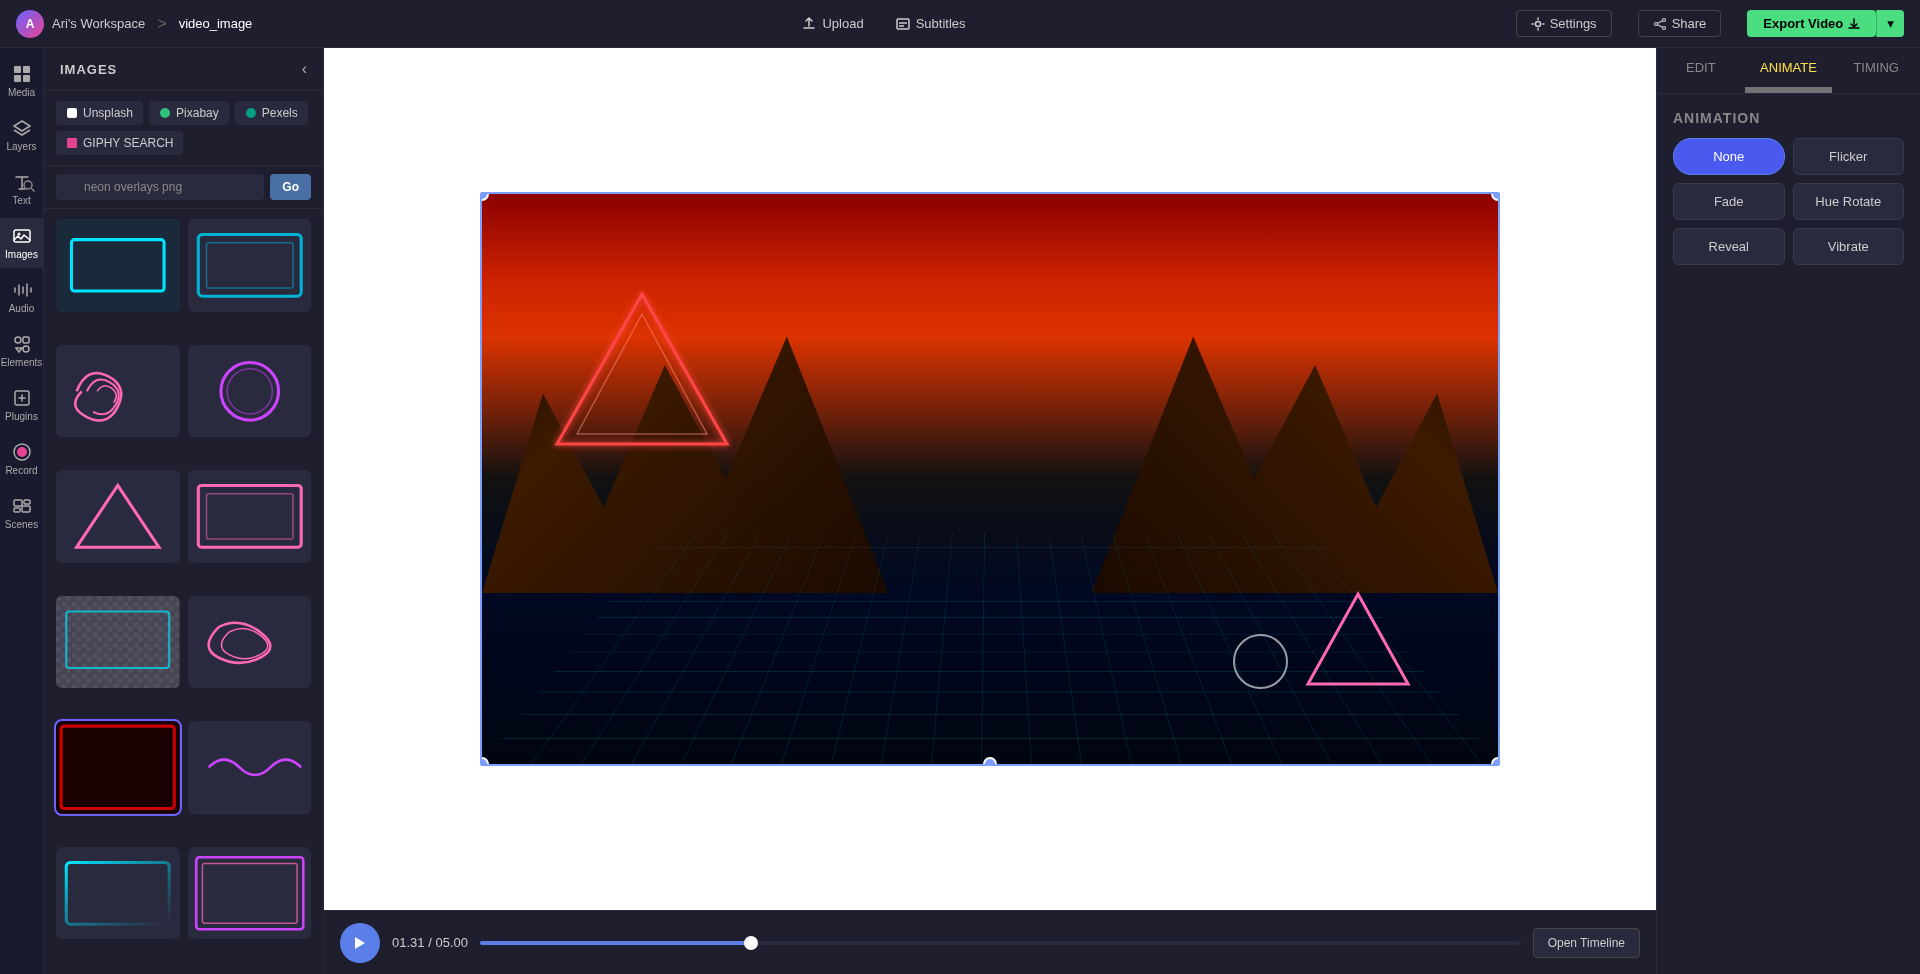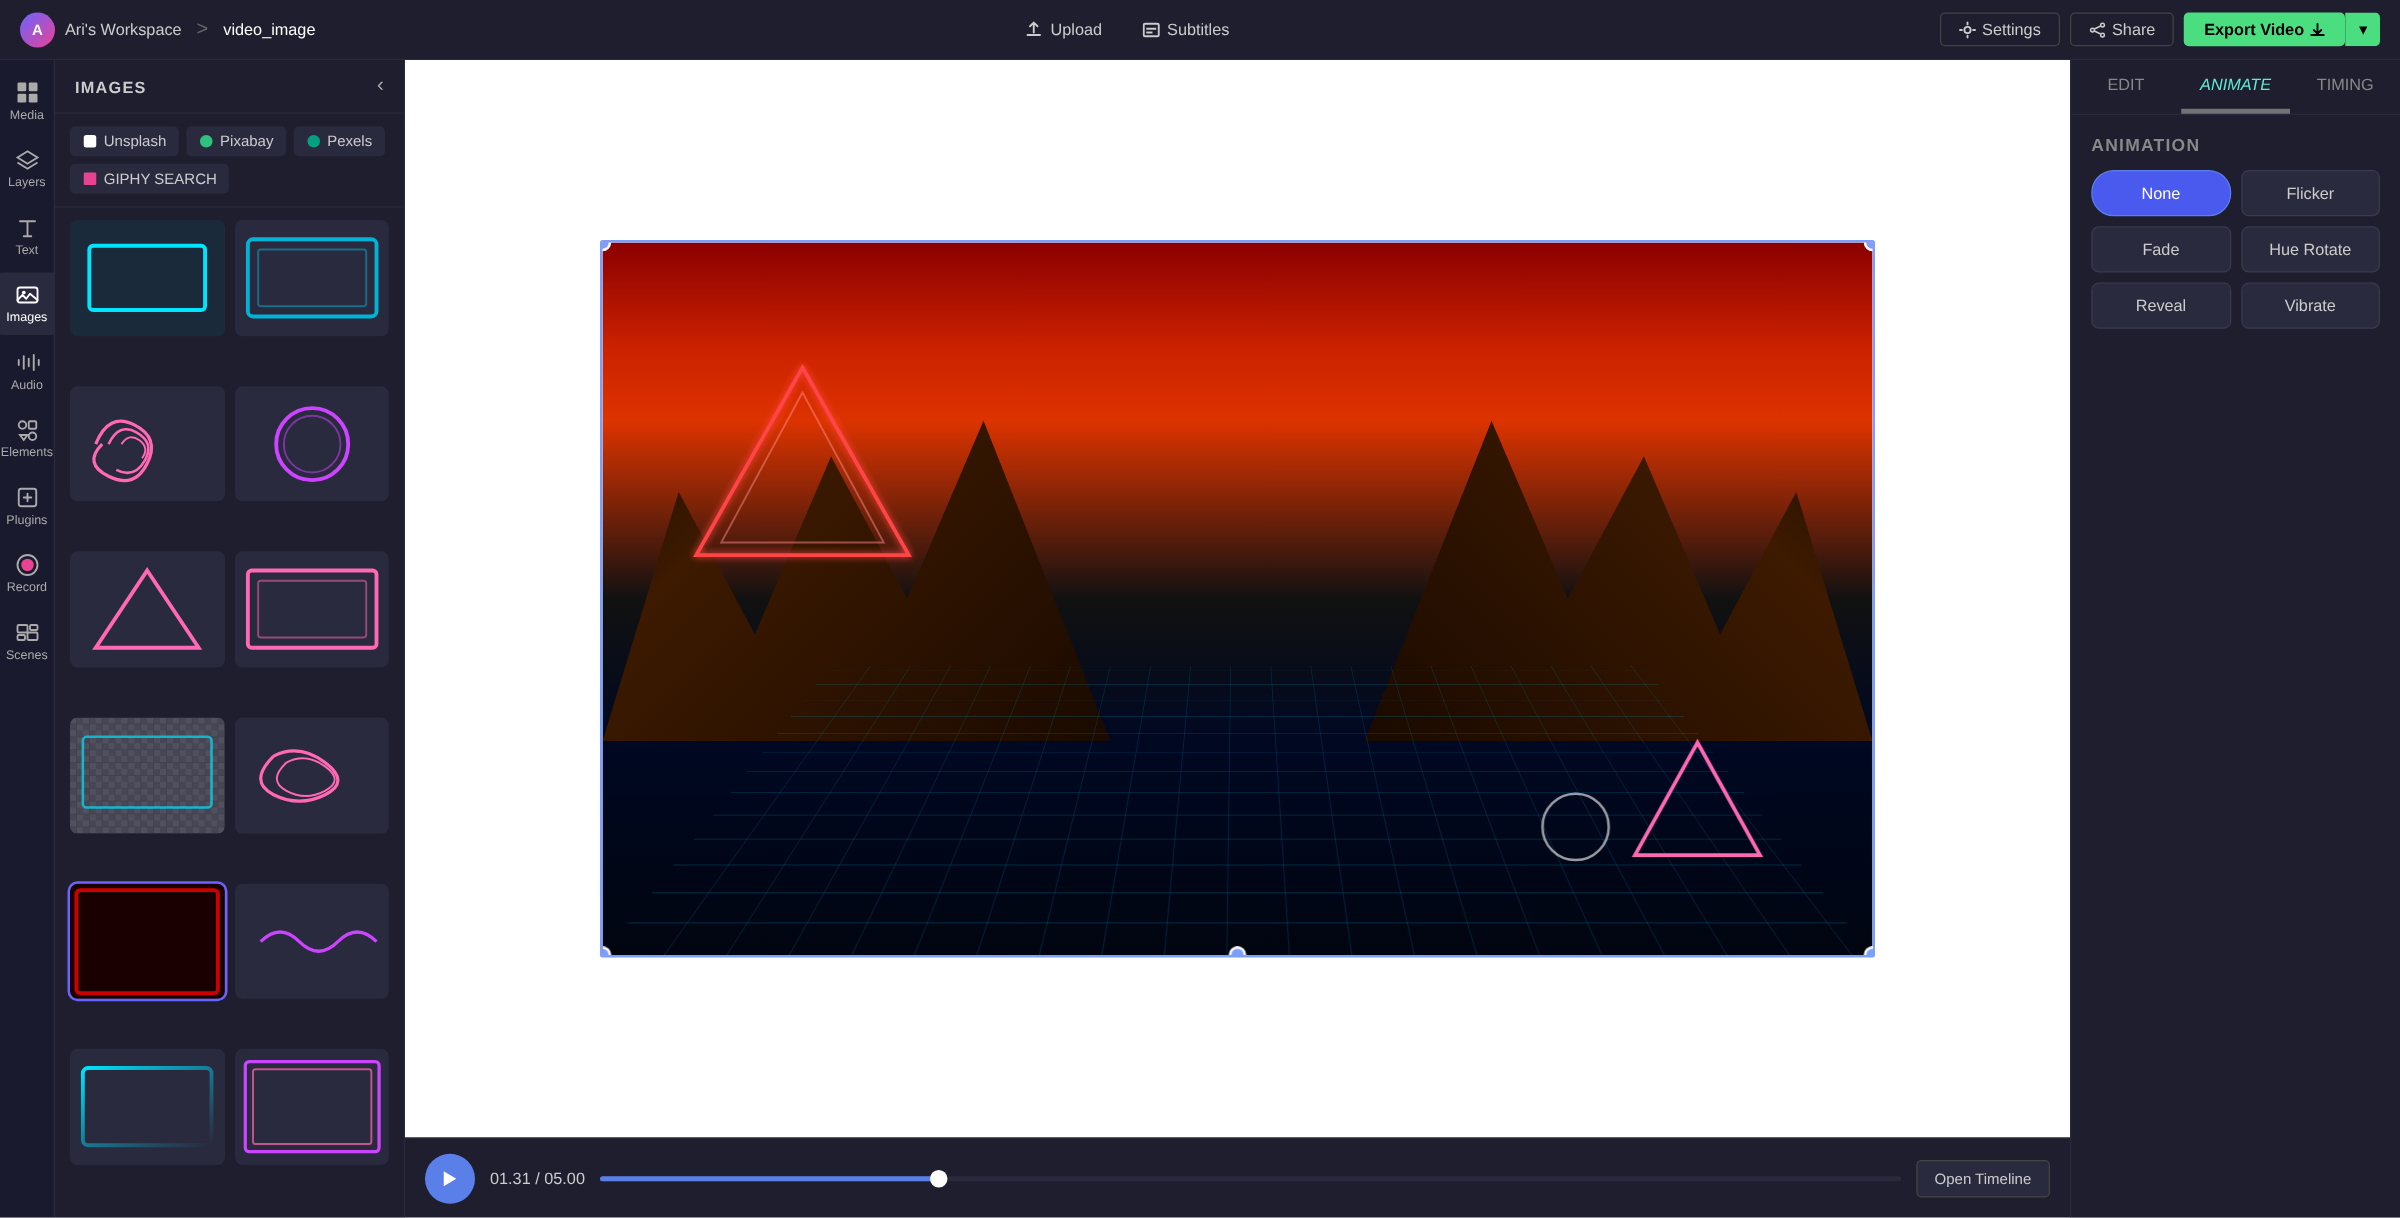--- a/index.html
+++ b/index.html
@@ -16,21 +16,21 @@
       border-bottom: 1px solid #2a2a3e;
       flex-shrink: 0;
     }
     .topbar-left { display: flex; align-items: center; gap: 8px; }
     .app-logo { width: 28px; height: 28px; border-radius: 50%; background: linear-gradient(135deg, #6c63ff, #e84393); display: flex; align-items: center; justify-content: center; font-size: 12px; font-weight: bold; }
     .workspace-name { font-size: 13px; color: #ccc; }
     .workspace-sep { color: #666; margin: 0 4px; }
     .project-name { font-size: 13px; color: #fff; }
     .topbar-center { display: flex; gap: 16px; align-items: center; }
     .topbar-btn { background: none; border: none; color: #ccc; cursor: pointer; font-size: 13px; display: flex; align-items: center; gap: 6px; padding: 4px 8px; border-radius: 4px; }
-    .topbar-right { display: flex; gap: 8px; align-items: center; }
+    .topbar-right { display: flex; gap: 26px; align-items: center; }
     .settings-btn, .share-btn { background: none; border: 1px solid #444; color: #ccc; padding: 5px 14px; border-radius: 4px; cursor: pointer; font-size: 13px; display: flex; align-items: center; gap: 5px; }
     .export-btn { background: #4ade80; border: none; color: #000; padding: 6px 16px; border-radius: 4px; cursor: pointer; font-size: 13px; font-weight: 600; display: flex; align-items: center; gap: 5px; }
     .export-dropdown { background: #4ade80; border: none; border-left: 1px solid rgba(0,0,0,0.2); color: #000; padding: 6px 10px; border-radius: 0 4px 4px 0; cursor: pointer; }
 
     
     .main { display: flex; flex: 1; overflow: hidden; }
 
     
     .sidebar-icons {
       width: 44px;
@@ -212,21 +212,21 @@
     .right-panel {
       width: 264px;
       background: #1e1e2e;
       border-left: 1px solid #2a2a3e;
       display: flex;
       flex-direction: column;
       flex-shrink: 0;
     }
     .right-tabs { display: flex; border-bottom: 1px solid #2a2a3e; }
     .right-tab { flex: 1; text-align: center; padding: 12px; font-size: 13px; color: #888; cursor: pointer; border-bottom: 2px solid transparent; }
-    .right-tab.active { color: #5eead4; border-bottom: 4px solid #737373; font-style: italic; }
+    .right-tab.active { color: #fde047; border-bottom: 6px solid #737373; }
     .animation-section { padding: 16px; }
     .section-label { font-size: 14px; color: #888; letter-spacing: 1px; margin-bottom: 12px; text-transform: uppercase; font-weight: bold; }
     .anim-grid { display: grid; grid-template-columns: 1fr 1fr; gap: 8px; }
     .anim-btn {
       background: #2a2a3e;
       border: 1px solid #3a3a4e;
       color: #ccc;
       padding: 10px;
       border-radius: 6px;
       cursor: pointer;
@@ -387,20 +387,28 @@
           </svg>
         <span>Pexels</span>
       </button>
       <button class="source-tab">
         <svg width="12" height="12" viewBox="0 0 12 12" fill="none">
             <rect x="1" y="1" width="10" height="10" rx="1" fill="#e84393"></rect>
           </svg>
         <span>GIPHY SEARCH</span>
       </button>
     </div>
+    <div class="search-row">
+      <svg width="14" height="14" viewBox="0 0 14 14" fill="none" style="position:absolute;left:22px;top:auto;margin-top:5px;pointer-events:none;">
+          <circle cx="6" cy="6" r="4" stroke="#888" stroke-width="1.5"></circle>
+          <path d="M9.5 9.5L12 12" stroke="#888" stroke-width="1.5" stroke-linecap="round"></path>
+        </svg>
+      <input class="search-input" type="text" style="padding-left: 28px;" placeholder="neon overlays png">
+      <button class="go-btn">Go</button>
+    </div>
     <div class="image-grid">
 
       <div class="image-thumb">
         <svg width="100%" height="100%" viewBox="0 0 120 90">
           <rect width="120" height="90" fill="#1a2a3a"></rect>
           <rect x="15" y="20" width="90" height="50" rx="3" fill="none" stroke="#00e5ff" stroke-width="3"></rect>
         </svg>
       </div>
 
       <div class="image-thumb">

